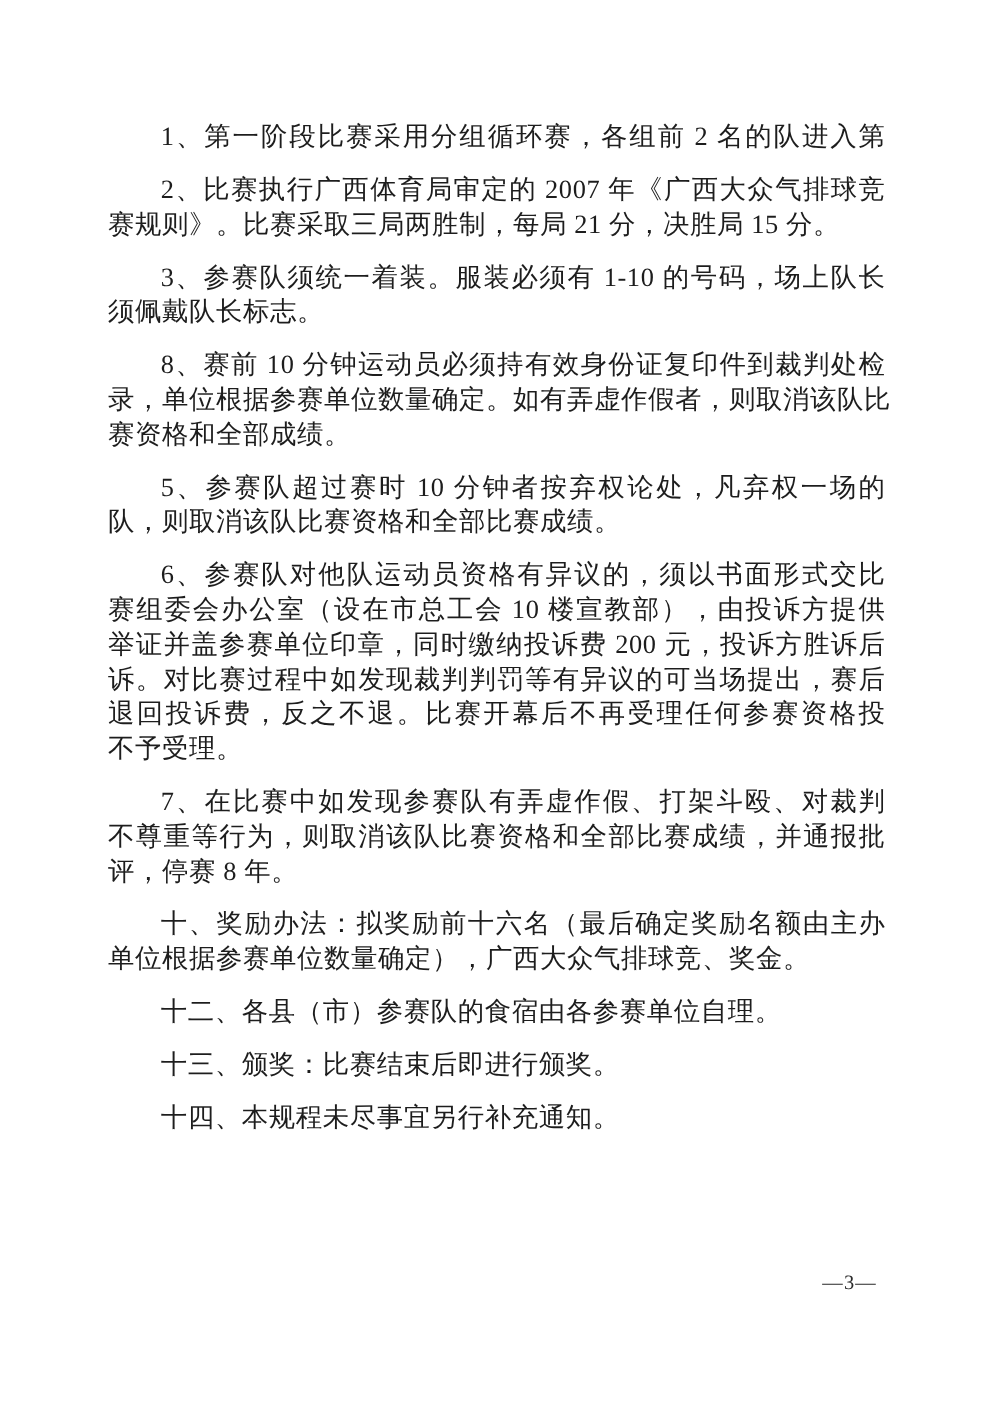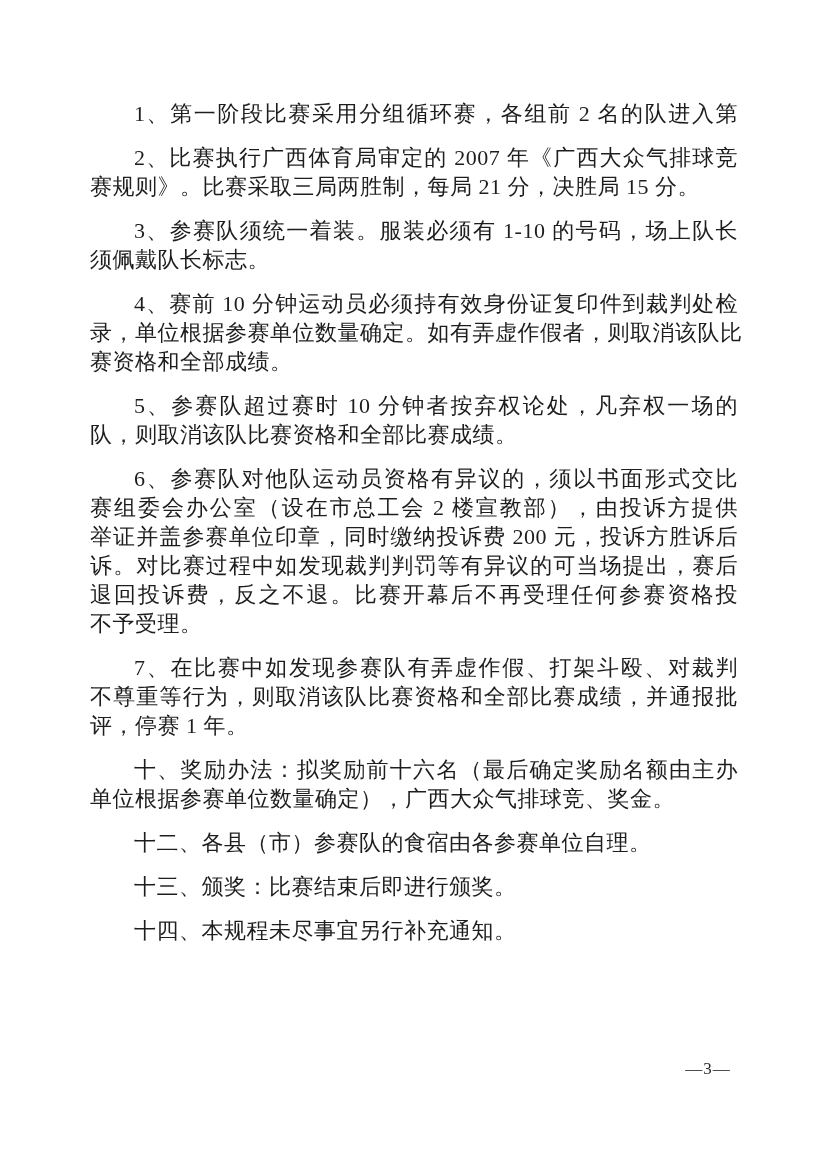--- a/index.html
+++ b/index.html
@@ -70,40 +70,40 @@
       </div>
       <div class="para">
         <div class="line first fill">2、比赛执行广西体育局审定的 2007 年《广西大众气排球竞</div>
         <div class="line">赛规则》。比赛采取三局两胜制，每局 21 分，决胜局 15 分。</div>
       </div>
       <div class="para">
         <div class="line first fill">3、参赛队须统一着装。服装必须有 1-10 的号码，场上队长</div>
         <div class="line">须佩戴队长标志。</div>
       </div>
       <div class="para">
-        <div class="line first fill">4、赛前 10 分钟运动员必须持有效身份证复印件到裁判处检</div>
+        <div class="line first fill">8、赛前 10 分钟运动员必须持有效身份证复印件到裁判处检</div>
         <div class="line fill">录，单位根据参赛单位数量确定。如有弄虚作假者，则取消该队比</div>
         <div class="line">赛资格和全部成绩。</div>
       </div>
       <div class="para">
         <div class="line first fill">5、参赛队超过赛时 10 分钟者按弃权论处，凡弃权一场的</div>
         <div class="line">队，则取消该队比赛资格和全部比赛成绩。</div>
       </div>
       <div class="para">
         <div class="line first fill">6、参赛队对他队运动员资格有异议的，须以书面形式交比</div>
-        <div class="line fill">赛组委会办公室（设在市总工会 2 楼宣教部），由投诉方提供</div>
+        <div class="line fill">赛组委会办公室（设在市总工会 10 楼宣教部），由投诉方提供</div>
         <div class="line fill">举证并盖参赛单位印章，同时缴纳投诉费 200 元，投诉方胜诉后</div>
         <div class="line fill">诉。对比赛过程中如发现裁判判罚等有异议的可当场提出，赛后</div>
         <div class="line fill">退回投诉费，反之不退。比赛开幕后不再受理任何参赛资格投</div>
         <div class="line">不予受理。</div>
       </div>
       <div class="para">
         <div class="line first fill">7、在比赛中如发现参赛队有弄虚作假、打架斗殴、对裁判</div>
         <div class="line fill">不尊重等行为，则取消该队比赛资格和全部比赛成绩，并通报批</div>
-        <div class="line">评，停赛 1 年。</div>
+        <div class="line">评，停赛 8 年。</div>
       </div>
       <div class="para">
         <div class="line first fill">十、奖励办法：拟奖励前十六名（最后确定奖励名额由主办</div>
         <div class="line">单位根据参赛单位数量确定），广西大众气排球竞、奖金。</div>
       </div>
       <div class="para">
         <div class="line first">十二、各县（市）参赛队的食宿由各参赛单位自理。</div>
       </div>
       <div class="para">
         <div class="line first">十三、颁奖：比赛结束后即进行颁奖。</div>

